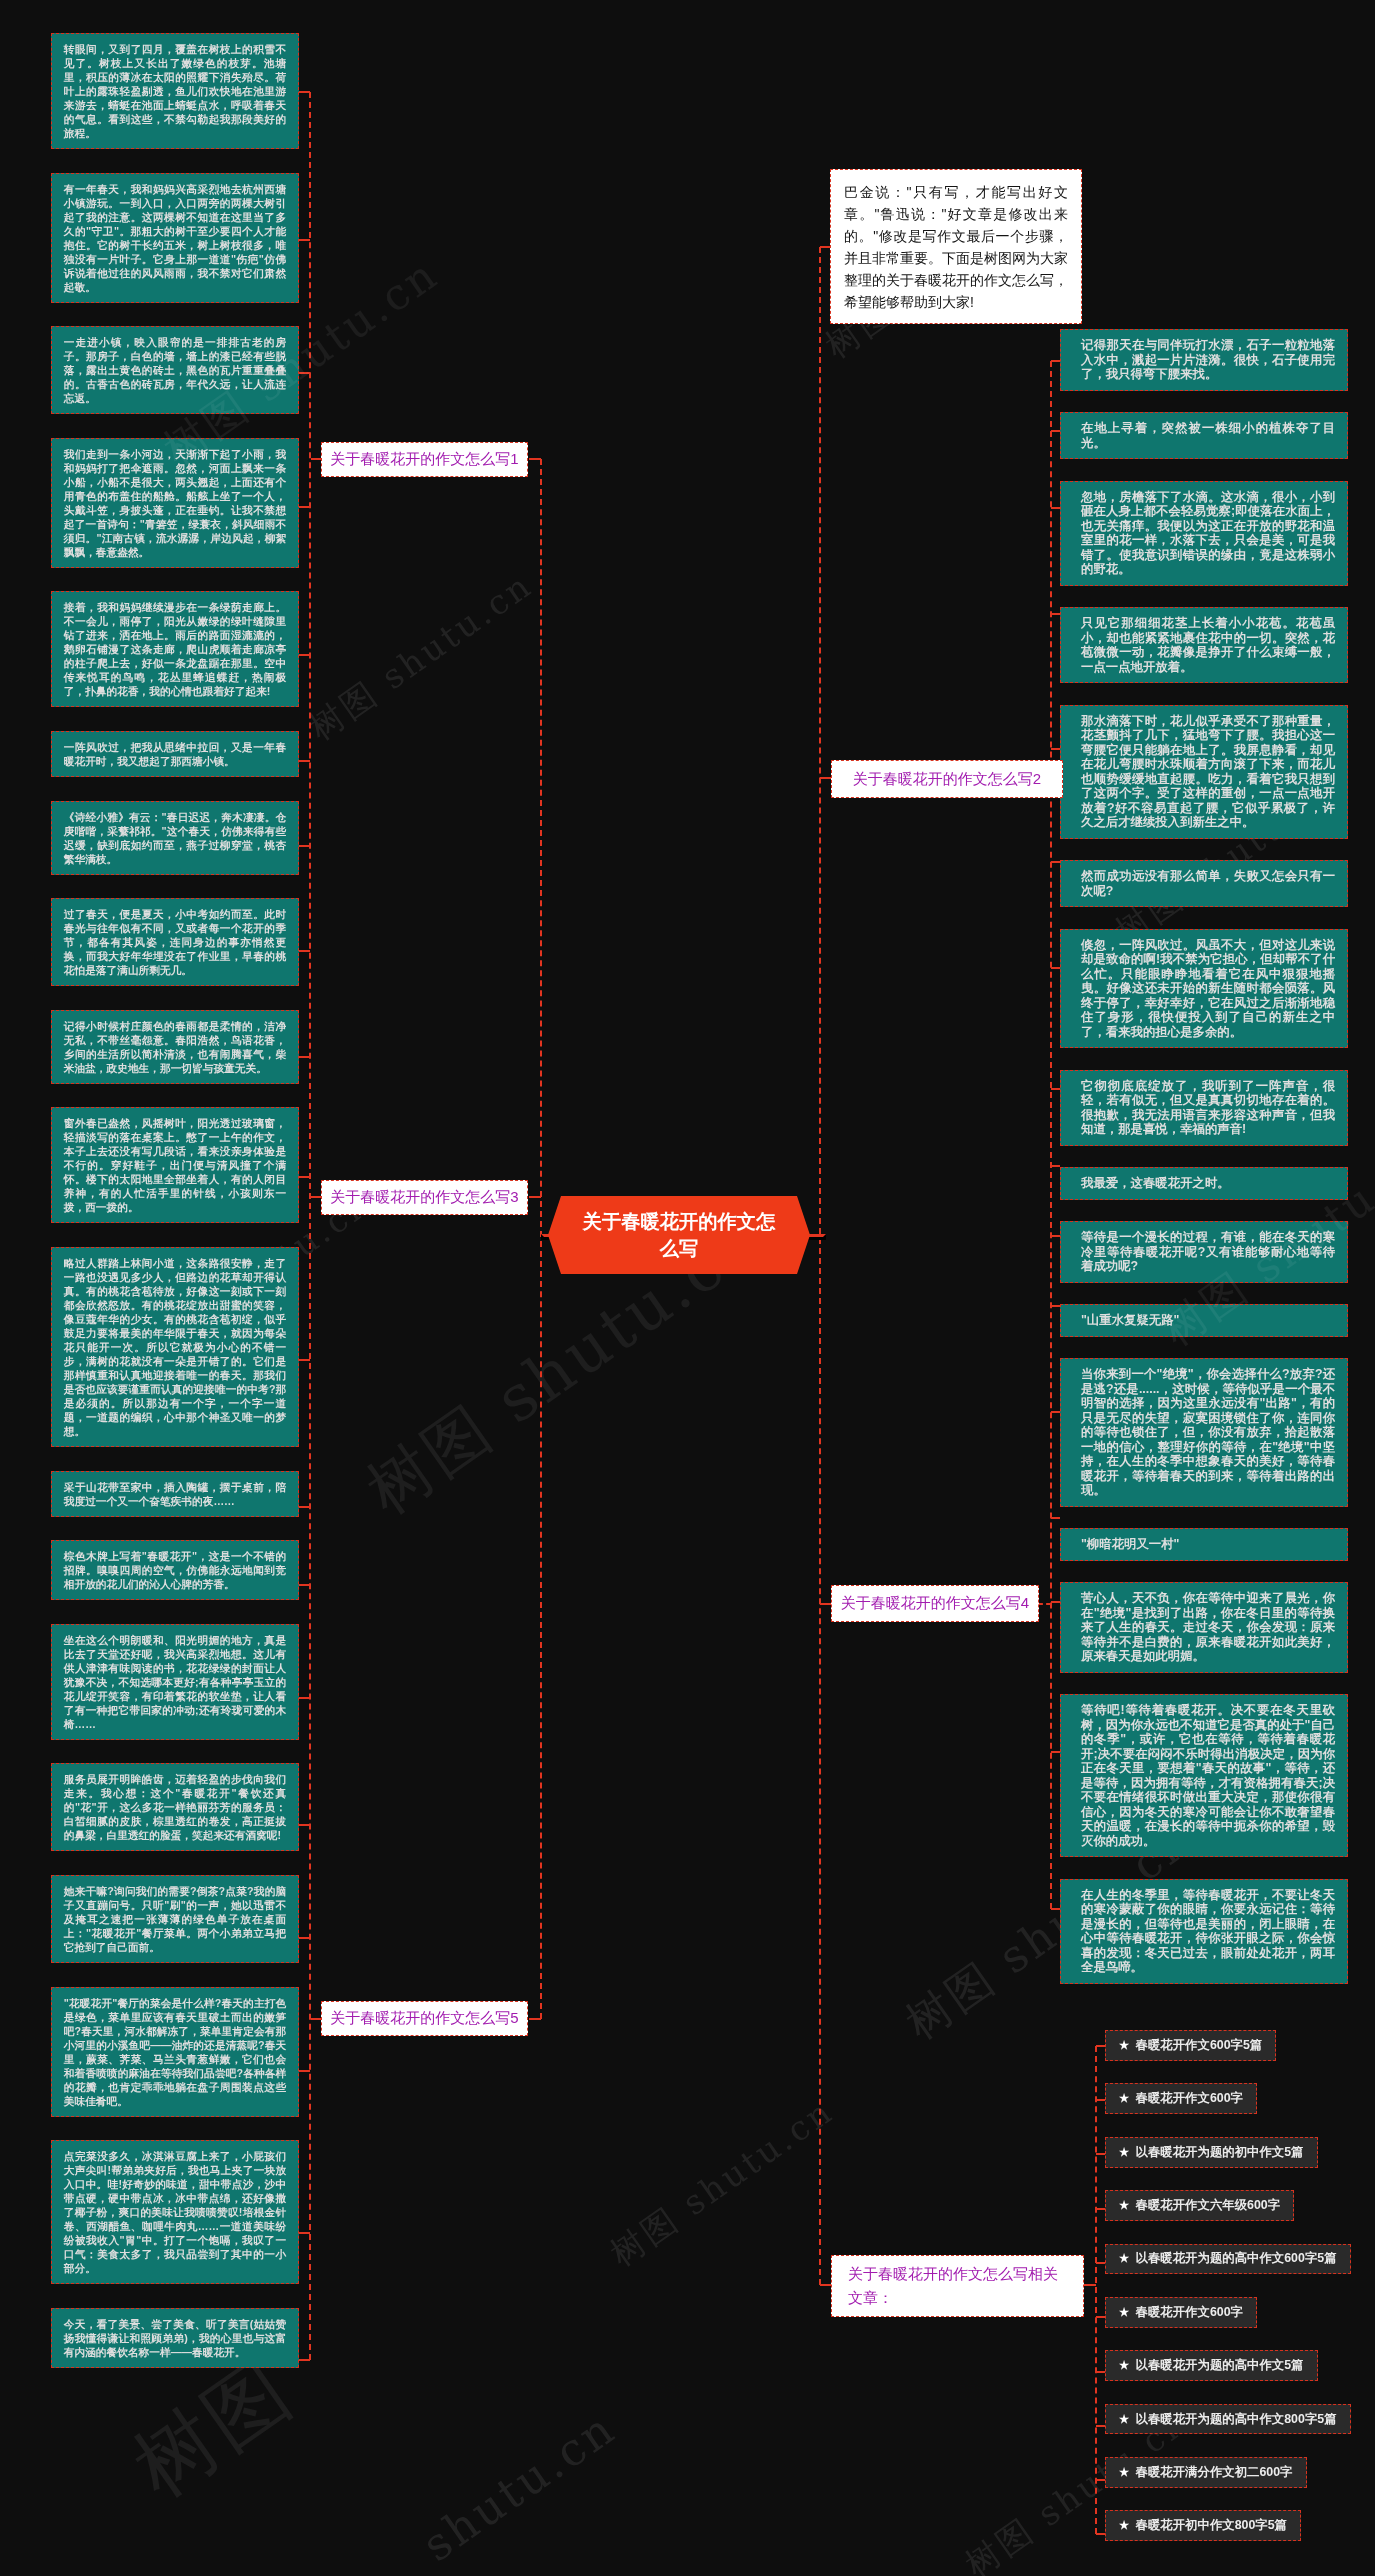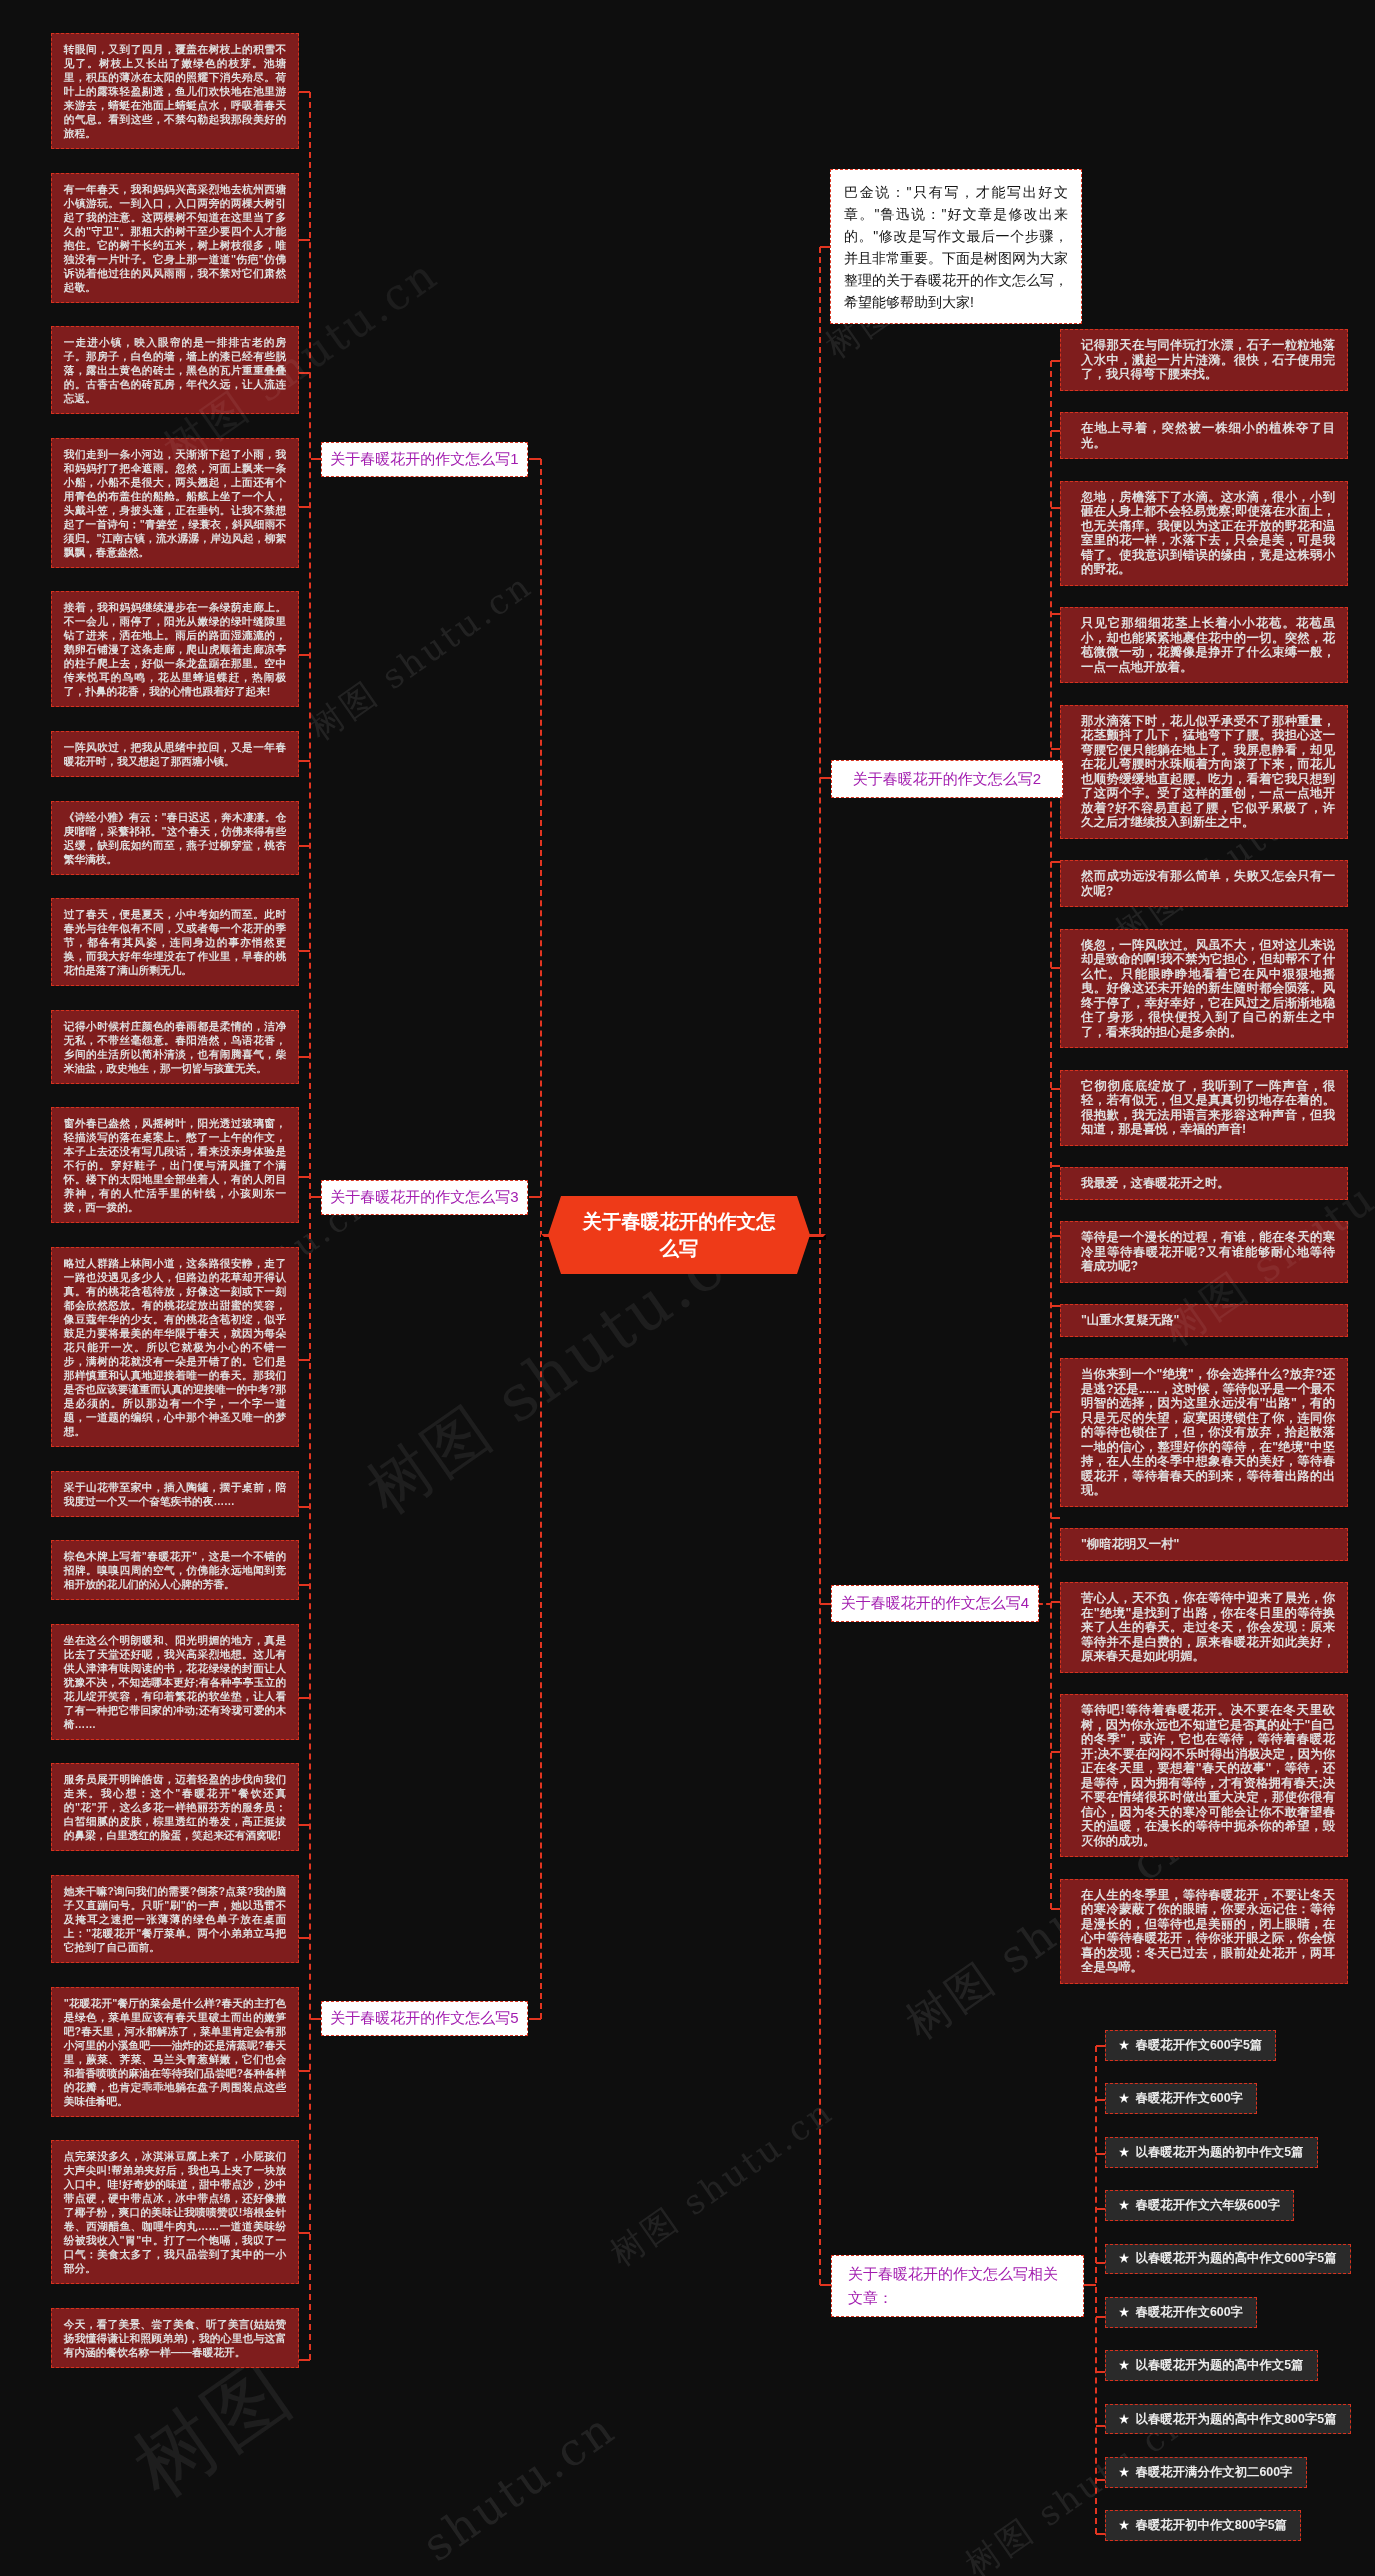--- a/index.html
+++ b/index.html
@@ -12,21 +12,21 @@
   .wm.over{color:#ffffff;opacity:.06;z-index:6;}
   
   .ln{position:absolute;z-index:2;}
   .lnh{height:0;border-top:2.1px dashed #e23520;}
   .lnv{width:0;border-left:2.1px dashed #e23520;}
   .solid{border-style:solid;border-top-width:3.2px;}
   
   .col{position:absolute;display:flex;flex-direction:column;z-index:3;}
   #left-col{left:51px;top:33px;width:248px;gap:23.6px;}
   #right-col{left:1060px;top:329px;width:288px;gap:21.5px;}
-  .tbox{box-sizing:border-box;background:#7f1d1d;border:1.6px dashed #d8321e;color:#dedede;
+  .tbox{box-sizing:border-box;background:#0f766e;border:1.6px dashed #d8321e;color:#dedede;
         padding:8px 11.8px;font-weight:700;text-align:justify;}
   #left-col .tbox{font-size:10.7px;line-height:14px;}
   #right-col .tbox{font-size:12.4px;line-height:14.5px;padding-left:20px;}
   
   #star-list{position:absolute;left:1105px;top:2030px;display:flex;flex-direction:column;
              gap:22.6px;align-items:flex-start;z-index:3;}
   .star-item{box-sizing:border-box;background:#2a2a2a;border:1.6px dashed #d8321e;color:#ececec;
              font-size:12.4px;font-weight:700;padding:5.9px 13px;white-space:nowrap;}
   .star-item .star{color:#ffffff;margin-right:6.4px;font-size:11.3px;}
   

